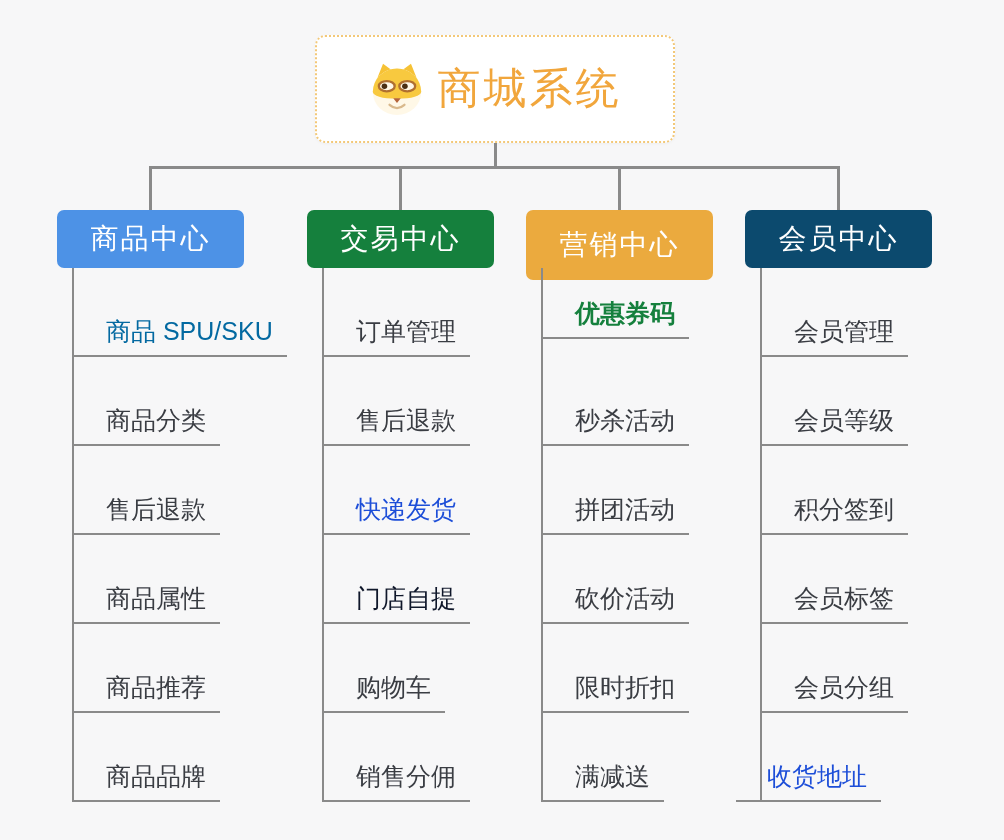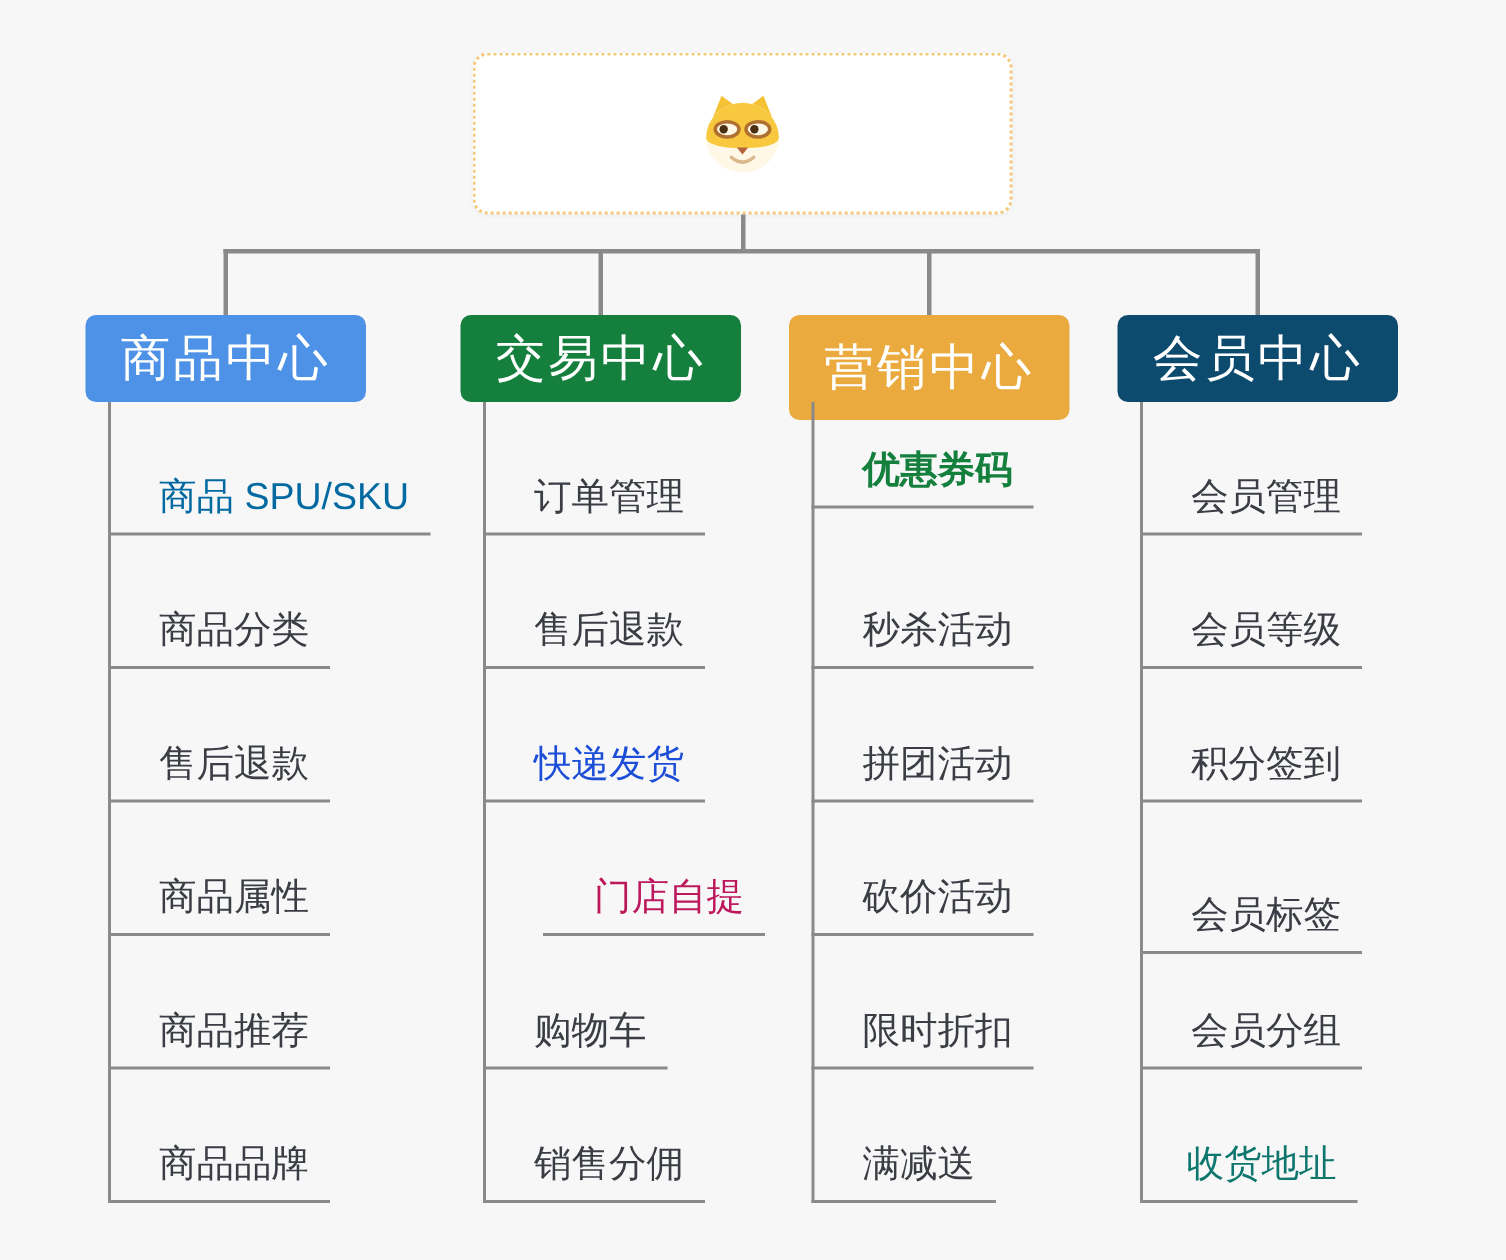--- a/index.html
+++ b/index.html
@@ -11,21 +11,21 @@
     position:absolute; left:315px; top:35px; width:360px; height:108px;
     background:#ffffff; border:2px dotted #f3c878; border-radius:10px;
     display:flex; align-items:center; justify-content:center; gap:13px;
     box-shadow:0 1px 3px rgba(0,0,0,0.04);
   }
   .root-title { font-size:43px; letter-spacing:3px; font-weight:500; }
   .dog-icon { width:56px; height:56px; display:flex; align-items:center; justify-content:center; }
   .branch-header {
     position:absolute; border-radius:7px; color:#ffffff;
     display:flex; align-items:center; justify-content:center;
-    font-size:33px; letter-spacing:2px;
+    font-size:28px; letter-spacing:2px;
   }
   .trunk { position:absolute; width:2px; }
   .child {
     position:absolute; font-size:25px; line-height:29px;
     padding:0 14px 9px 34px; border-bottom:2px solid; white-space:nowrap;
   }
 </style>
 </head>
 <body>
 
@@ -39,20 +39,21 @@
         <ellipse cx="30" cy="32" rx="26" ry="25" fill="#fff8e7"></ellipse>
         <path d="M4 32 a26 25 0 0 1 52 0 c0 4.5 -10 7.5 -26 7.5 C14 39.5 4 36.5 4 32 Z" fill="#f8c93f"></path>
         <ellipse cx="19" cy="26" rx="8.5" ry="5.5" fill="#fff8e7" stroke="#b07030" stroke-width="2.5"></ellipse>
         <ellipse cx="41" cy="26" rx="8.5" ry="5.5" fill="#fff8e7" stroke="#b07030" stroke-width="2.5"></ellipse>
         <circle cx="16.5" cy="26" r="3" fill="#4a2e12"></circle>
         <circle cx="38.5" cy="26" r="3" fill="#4a2e12"></circle>
         <path d="M26 39 h8 l-4 5 Z" fill="#b5643a"></path>
         <path d="M22 46 q8 7 16 0" stroke="#d9b98c" stroke-width="2.5" fill="none" stroke-linecap="round"></path>
       </svg>
     </span>
+    <span class="root-title" style="color: rgb(241, 166, 60);">商城系统</span>
   </div>
 
   <div id="connectors">
       <div class="line" style="left: 493.5px; top: 143px; width: 3px; height: 23px; background: rgb(138, 138, 138);"></div>
       <div class="line" style="left: 149px; top: 166px; width: 691px; height: 3px; background: rgb(138, 138, 138);"></div>
       <div class="line" style="left: 149px; top: 166px; width: 3px; height: 44px; background: rgb(138, 138, 138);"></div>
       <div class="line" style="left: 399px; top: 166px; width: 3px; height: 44px; background: rgb(138, 138, 138);"></div>
       <div class="line" style="left: 618px; top: 166px; width: 3px; height: 44px; background: rgb(138, 138, 138);"></div>
       <div class="line" style="left: 837px; top: 166px; width: 3px; height: 44px; background: rgb(138, 138, 138);"></div>
     </div>
@@ -74,21 +75,21 @@
 
   <div class="branch">
     <div class="branch-header" style="left: 307px; top: 210px; width: 187px; height: 58px; background: #15803d;">
       <span class="branch-label">交易中心</span>
     </div>
     <div class="trunk" style="left: 322px; top: 268px; height: 534px; background: rgb(138, 138, 138);"></div>
     <div class="children">
           <div class="child" style="left: 322px; top: 317px; border-bottom-color: rgb(138, 138, 138); color: rgb(58, 61, 67);">订单管理</div>
           <div class="child" style="left: 322px; top: 406px; border-bottom-color: rgb(138, 138, 138); color: rgb(58, 61, 67);">售后退款</div>
           <div class="child" style="left: 322px; top: 495px; border-bottom-color: rgb(138, 138, 138); color: #1d4ed8;">快递发货</div>
-          <div class="child" style="left: 322px; top: 584px; border-bottom-color: rgb(138, 138, 138); color: #be185d; margin-left: 40px;">门店自提</div>
+          <div class="child" style="left: 322px; top: 584px; border-bottom-color: rgb(138, 138, 138); color: #0f172a;">门店自提</div>
           <div class="child" style="left: 322px; top: 673px; border-bottom-color: rgb(138, 138, 138); color: rgb(58, 61, 67);">购物车</div>
           <div class="child" style="left: 322px; top: 762px; border-bottom-color: rgb(138, 138, 138); color: rgb(58, 61, 67);">销售分佣</div>
         </div>
   </div>
 
   <div class="branch">
     <div class="branch-header" style="left: 526px; top: 210px; width: 187px; height: 70px; background: rgb(235, 170, 62);">
       <span class="branch-label">营销中心</span>
     </div>
     <div class="trunk" style="left: 541px; top: 268px; height: 534px; background: rgb(138, 138, 138);"></div>
@@ -104,19 +105,19 @@
 
   <div class="branch">
     <div class="branch-header" style="left: 745px; top: 210px; width: 187px; height: 58px; background: #0c4a6e;">
       <span class="branch-label">会员中心</span>
     </div>
     <div class="trunk" style="left: 760px; top: 268px; height: 534px; background: rgb(138, 138, 138);"></div>
     <div class="children">
           <div class="child" style="left: 760px; top: 317px; border-bottom-color: rgb(138, 138, 138); color: rgb(58, 61, 67);">会员管理</div>
           <div class="child" style="left: 760px; top: 406px; border-bottom-color: rgb(138, 138, 138); color: rgb(58, 61, 67);">会员等级</div>
           <div class="child" style="left: 760px; top: 495px; border-bottom-color: rgb(138, 138, 138); color: rgb(58, 61, 67);">积分签到</div>
-          <div class="child" style="left: 760px; top: 596px; border-bottom-color: rgb(138, 138, 138); color: rgb(58, 61, 67); padding-left: 34px;">会员标签</div>
+          <div class="child" style="left: 760px; top: 584px; border-bottom-color: rgb(138, 138, 138); color: rgb(58, 61, 67); padding-left: 34px;">会员标签</div>
           <div class="child" style="left: 760px; top: 673px; border-bottom-color: rgb(138, 138, 138); color: rgb(58, 61, 67);">会员分组</div>
-          <div class="child" style="left: 760px; top: 762px; border-bottom-color: rgb(138, 138, 138); color: #0f766e; padding-left: 31px;">收货地址</div>
+          <div class="child" style="left: 736px; top: 762px; border-bottom-color: rgb(138, 138, 138); color: #1d4ed8; padding-left: 31px;">收货地址</div>
         </div>
   </div>
 </div>
 </div>
 
 </body></html>

